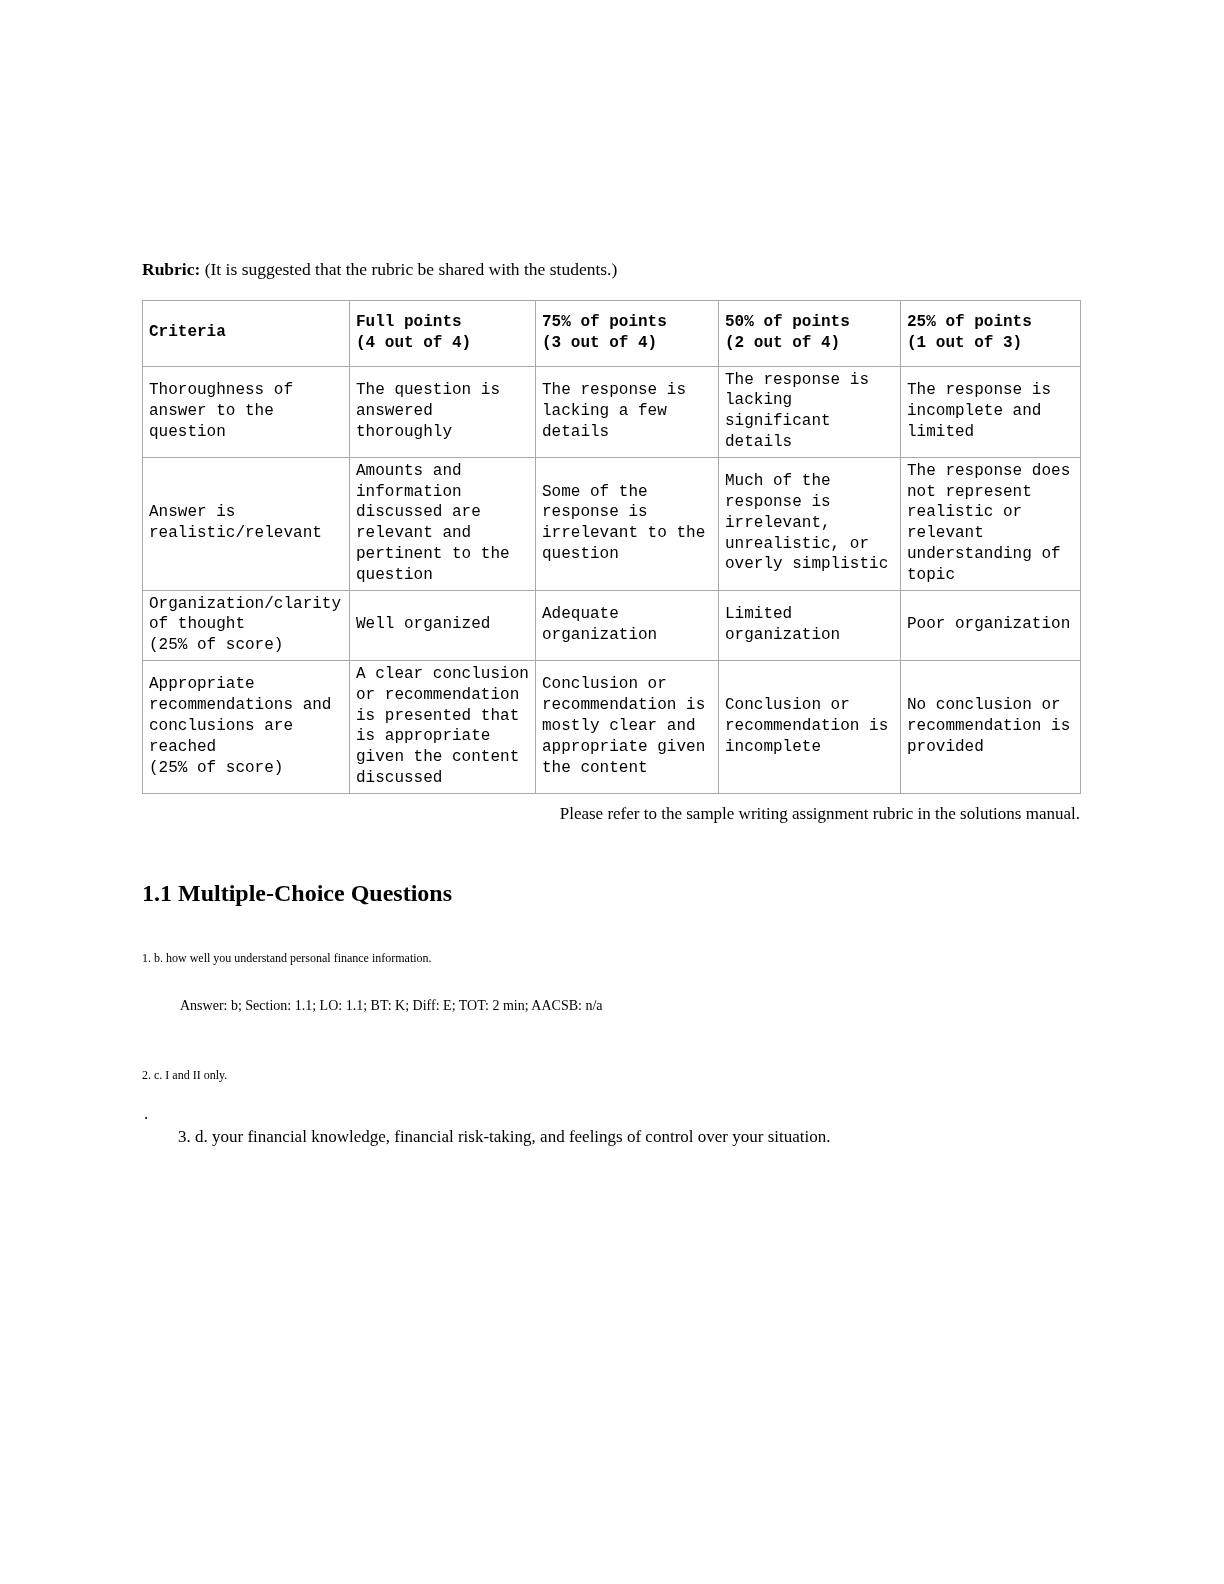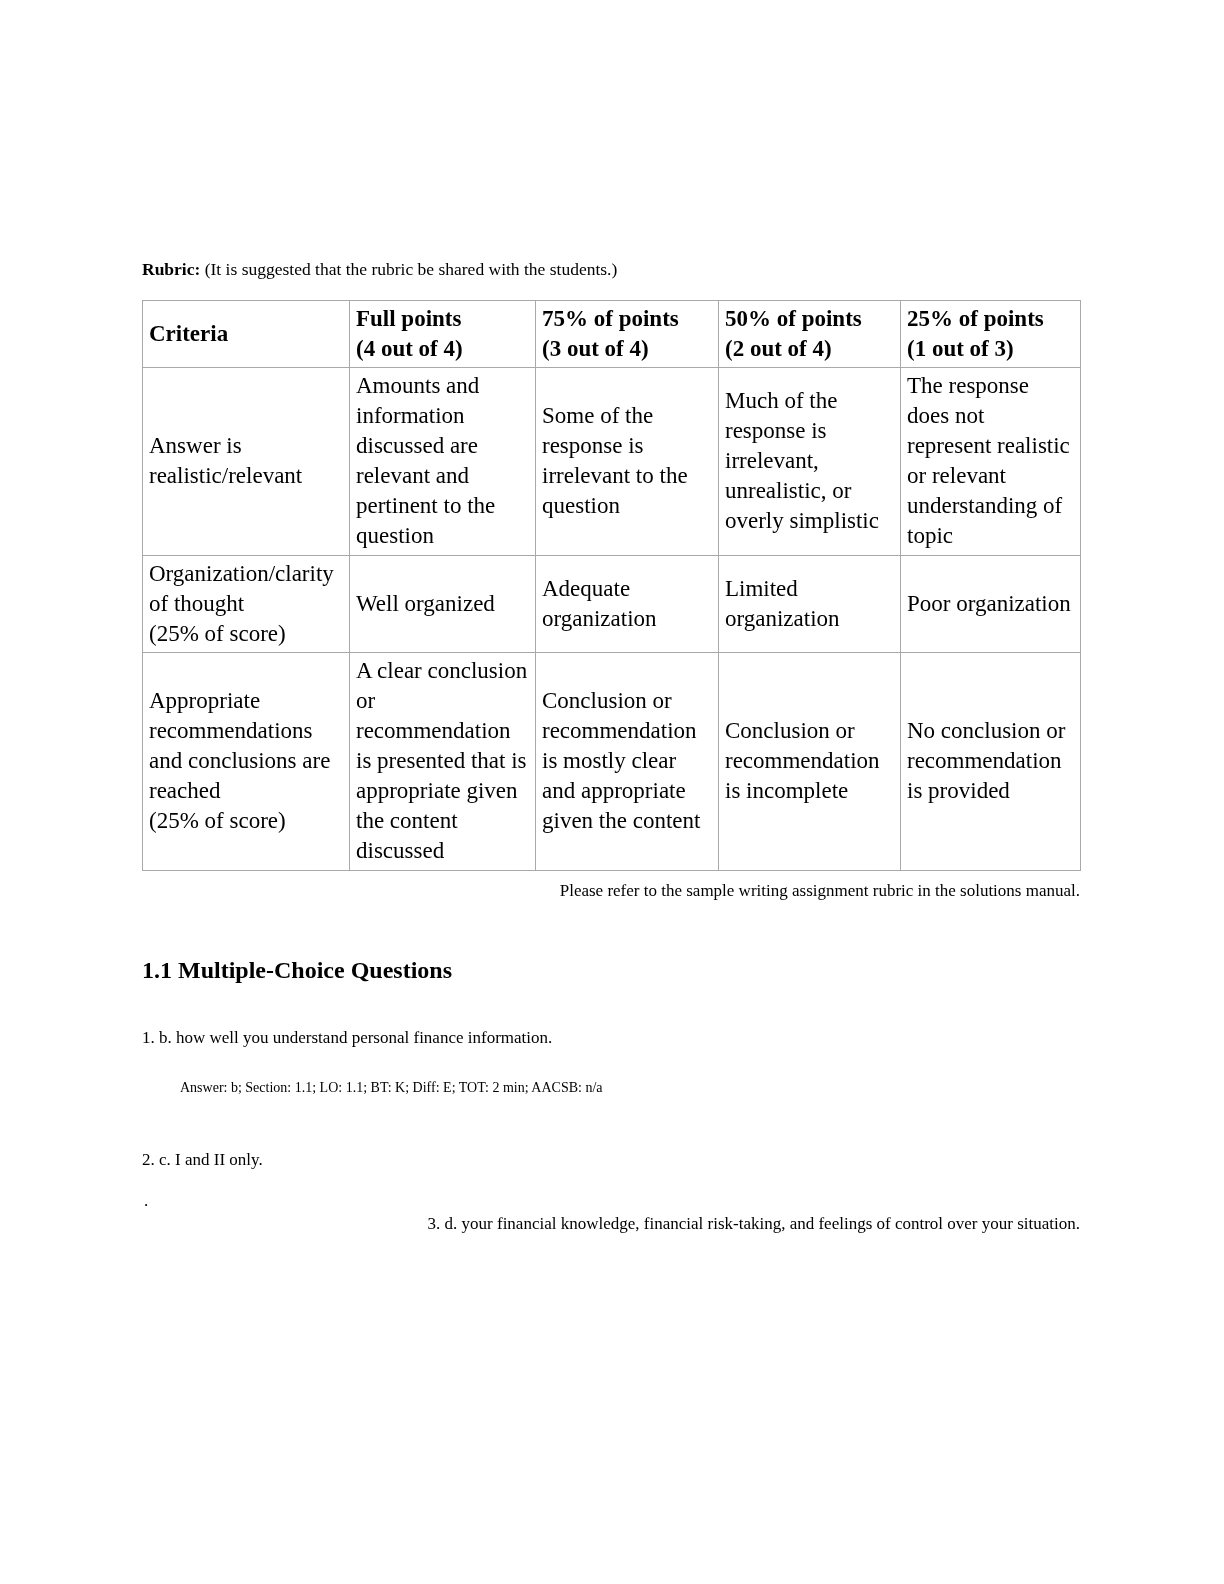--- a/index.html
+++ b/index.html
@@ -28,22 +28,23 @@
     font-size: 17.5px;
     line-height: 1.35;
     margin: 0 0 18px 0;
   }
   .rubric-line .bold { font-weight: bold; }
 
   table.rubric {
     border-collapse: collapse;
     width: 938px;
     table-layout: fixed;
-    font-size: 23px;
+    font-size: 16px;
     line-height: 1.3;
+    font-family: Liberation Mono, monospace;
   }
   table.rubric th,
   table.rubric td {
     border: 1px solid #a9a9a9;
     padding: 3px 6px 4px 6px;
     vertical-align: middle;
     text-align: left;
     font-weight: normal;
     word-wrap: break-word;
   }
@@ -73,36 +74,35 @@
     width: 905px;
   }
 
   .mc-heading {
     font-size: 24px;
     font-weight: bold;
     margin: 56px 0 0 0;
   }
 
   .question {
-    font-size: 17px;
+    font-size: 12px;
     margin: 44px 0 0 0;
   }
   .answer {
     font-size: 14px;
     margin: 32px 0 0 38px;
   }
   .stray-dot {
     font-size: 17px;
     margin: 22px 0 0 2px;
     line-height: 1.1;
   }
   .question-indented {
     font-size: 17px;
     margin: 4px 0 0 36px;
-    text-align: right;
   }
 </style>
 </head>
 <body>
 
 <div class="page">
 
   <p class="rubric-line"><span class="bold">Rubric:</span><span> (It is suggested that the rubric be shared with the students.)</span></p>
 
   <table class="rubric">
@@ -120,20 +120,27 @@
 (4 out of 4)</th>
         <th>75% of points
 (3 out of 4)</th>
         <th>50% of points
 (2 out of 4)</th>
         <th>25% of points
 (1 out of 3)</th>
       </tr>
     </thead>
     <tbody>
+      <tr>
+        <td class="multiline">Thoroughness of answer to the question</td>
+        <td class="multiline">The question is answered thoroughly</td>
+        <td class="multiline">The response is lacking a few details</td>
+        <td class="multiline">The response is lacking significant details</td>
+        <td class="multiline">The response is incomplete and limited</td>
+      </tr>
       <tr>
         <td class="multiline">Answer is realistic/relevant</td>
         <td class="multiline">Amounts and information discussed are relevant and pertinent to the question</td>
         <td class="multiline">Some of the response is irrelevant to the question</td>
         <td class="multiline">Much of the response is irrelevant, unrealistic, or overly simplistic</td>
         <td class="multiline">The response does not represent realistic or relevant understanding of topic</td>
       </tr>
       <tr>
         <td class="multiline">Organization/clarity of thought
 (25% of score)</td>

